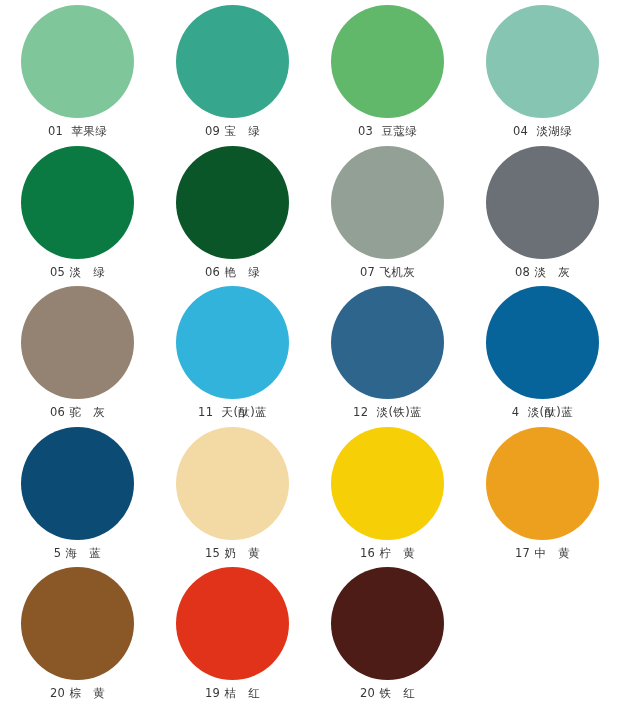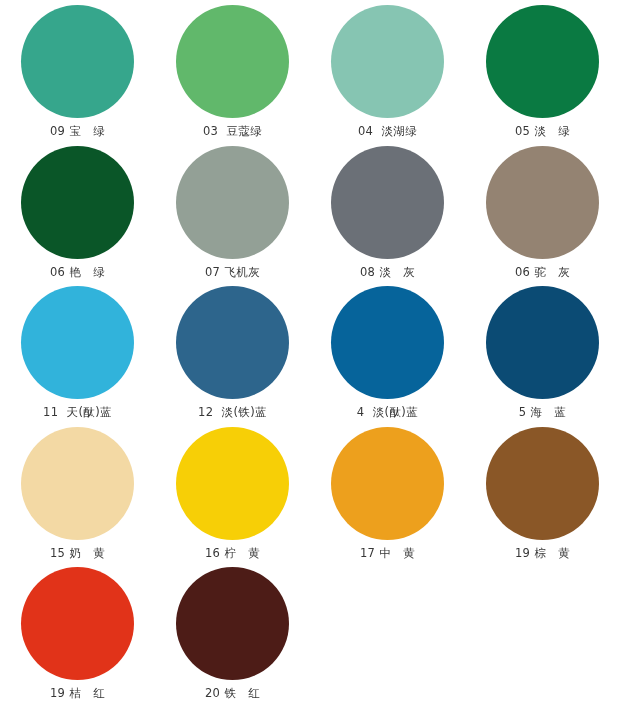--- a/index.html
+++ b/index.html
@@ -53,20 +53,24 @@
     color: #373737;
     text-align: center;
     font-weight: 500;
   }
 </style>
 </head>
 <body style="background: rgb(255, 255, 255);">
 
 <div id="swatch-grid">
     <div class="swatch-cell">
+      <div class="swatch-disc" style="background-color: rgb(127, 199, 154);"></div>
+      <div class="swatch-label">01  苹果绿</div>
+    </div>
+    <div class="swatch-cell">
       <div class="swatch-disc" style="background-color: rgb(54, 166, 140);"></div>
       <div class="swatch-label">09 宝　绿</div>
     </div>
     <div class="swatch-cell">
       <div class="swatch-disc" style="background-color: rgb(97, 184, 107);"></div>
       <div class="swatch-label">03  豆蔻绿</div>
     </div>
     <div class="swatch-cell">
       <div class="swatch-disc" style="background-color: rgb(134, 197, 178);"></div>
       <div class="swatch-label">04  淡湖绿</div>
@@ -114,21 +118,21 @@
     <div class="swatch-cell">
       <div class="swatch-disc" style="background-color: rgb(247, 207, 6);"></div>
       <div class="swatch-label">16 柠　黄</div>
     </div>
     <div class="swatch-cell">
       <div class="swatch-disc" style="background-color: rgb(237, 160, 29);"></div>
       <div class="swatch-label">17 中　黄</div>
     </div>
     <div class="swatch-cell">
       <div class="swatch-disc" style="background-color: rgb(138, 87, 39);"></div>
-      <div class="swatch-label">19 棕　黄</div>
+      <div class="swatch-label">20 棕　黄</div>
     </div>
     <div class="swatch-cell">
       <div class="swatch-disc" style="background-color: rgb(225, 51, 25);"></div>
       <div class="swatch-label">19 桔　红</div>
     </div>
     <div class="swatch-cell">
       <div class="swatch-disc" style="background-color: rgb(77, 28, 23);"></div>
       <div class="swatch-label">20 铁　红</div>
     </div>
   </div>

